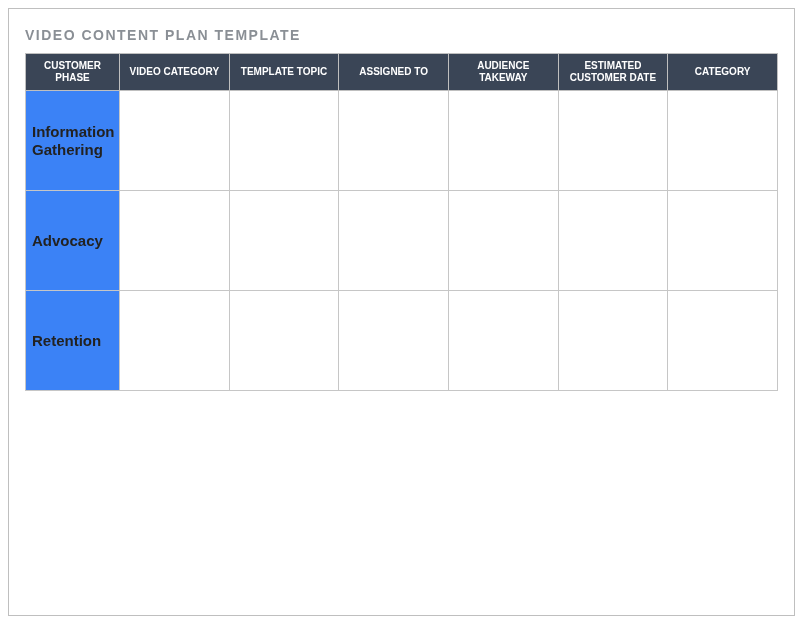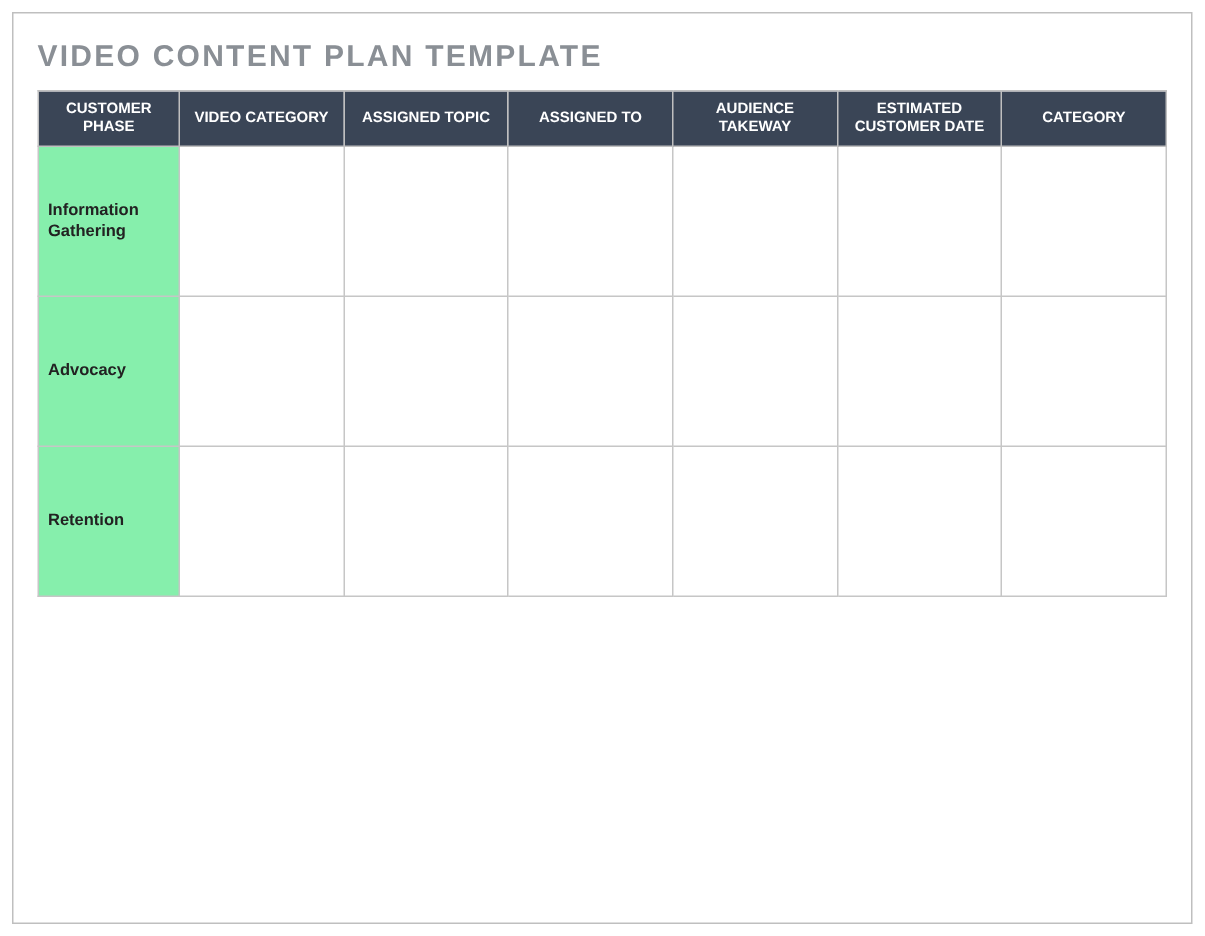--- a/index.html
+++ b/index.html
@@ -11,21 +11,21 @@
       padding: 8px;
     }
     .document-frame {
       border: 1px solid #bfbfbf;
       width: 100%;
       height: 100%;
       padding: 18px 16px 16px 16px;
     }
     .page-title {
       color: #8a8f95;
-      font-size: 20px;
+      font-size: 14px;
       font-weight: bold;
       letter-spacing: 1.5px;
       margin-bottom: 10px;
     }
     .plan-table {
       border-collapse: collapse;
       width: 100%;
       table-layout: fixed;
     }
     .plan-table th {
@@ -46,39 +46,39 @@
     }
     .plan-table td {
       border: 1px solid #c6c6c6;
       height: 100px;
       padding: 4px 6px;
       font-size: 11px;
       vertical-align: middle;
       background: #fff;
     }
     .plan-table td.phase-cell {
-      background: #86efac;
+      background: #3b82f6;
       font-weight: bold;
       color: #222;
-      font-size: 11px;
+      font-size: 15px;
       line-height: 1.2;
     }
   </style>
 </head>
 <body>
 
 <div class="document-frame">
   <h1 class="page-title">VIDEO CONTENT PLAN TEMPLATE</h1>
 
   <table class="plan-table">
     <thead>
       <tr>
         <th class="col-phase">CUSTOMER PHASE</th>
         <th>VIDEO CATEGORY</th>
-        <th>ASSIGNED TOPIC</th>
+        <th>TEMPLATE TOPIC</th>
         <th>ASSIGNED TO</th>
         <th>AUDIENCE TAKEWAY</th>
         <th>ESTIMATED CUSTOMER DATE</th>
         <th>CATEGORY</th>
       </tr>
     </thead>
     <tbody>
       <tr>
         <td class="phase-cell">Information Gathering</td>
         <td></td>

